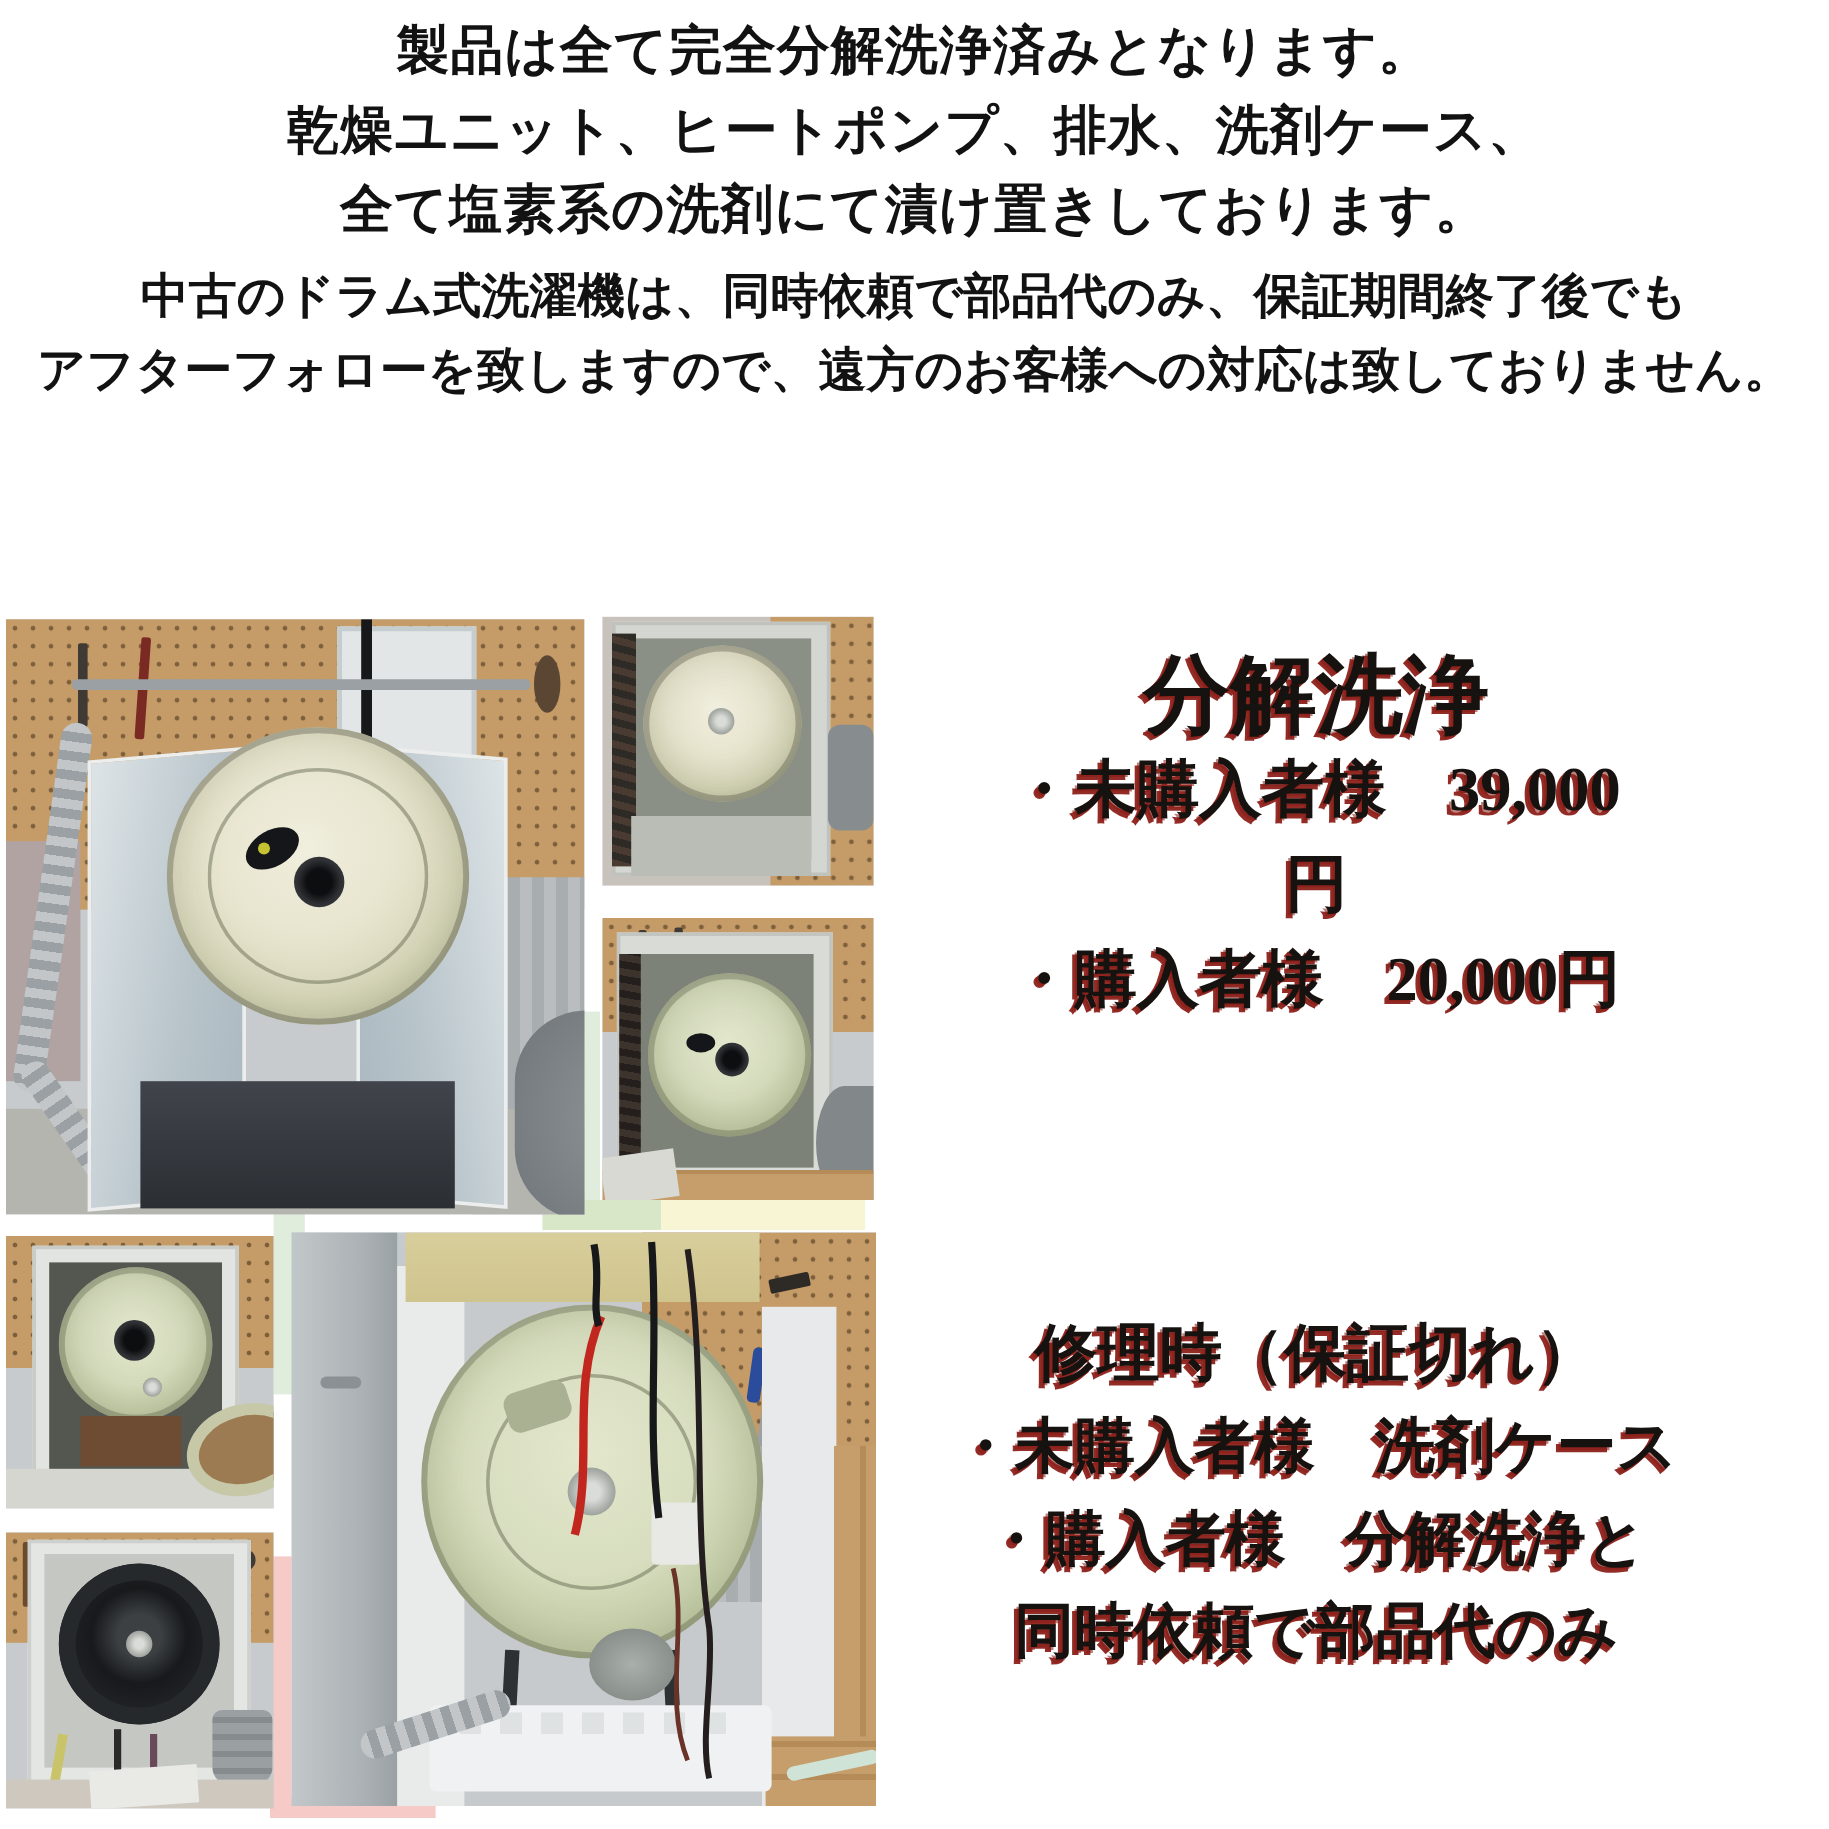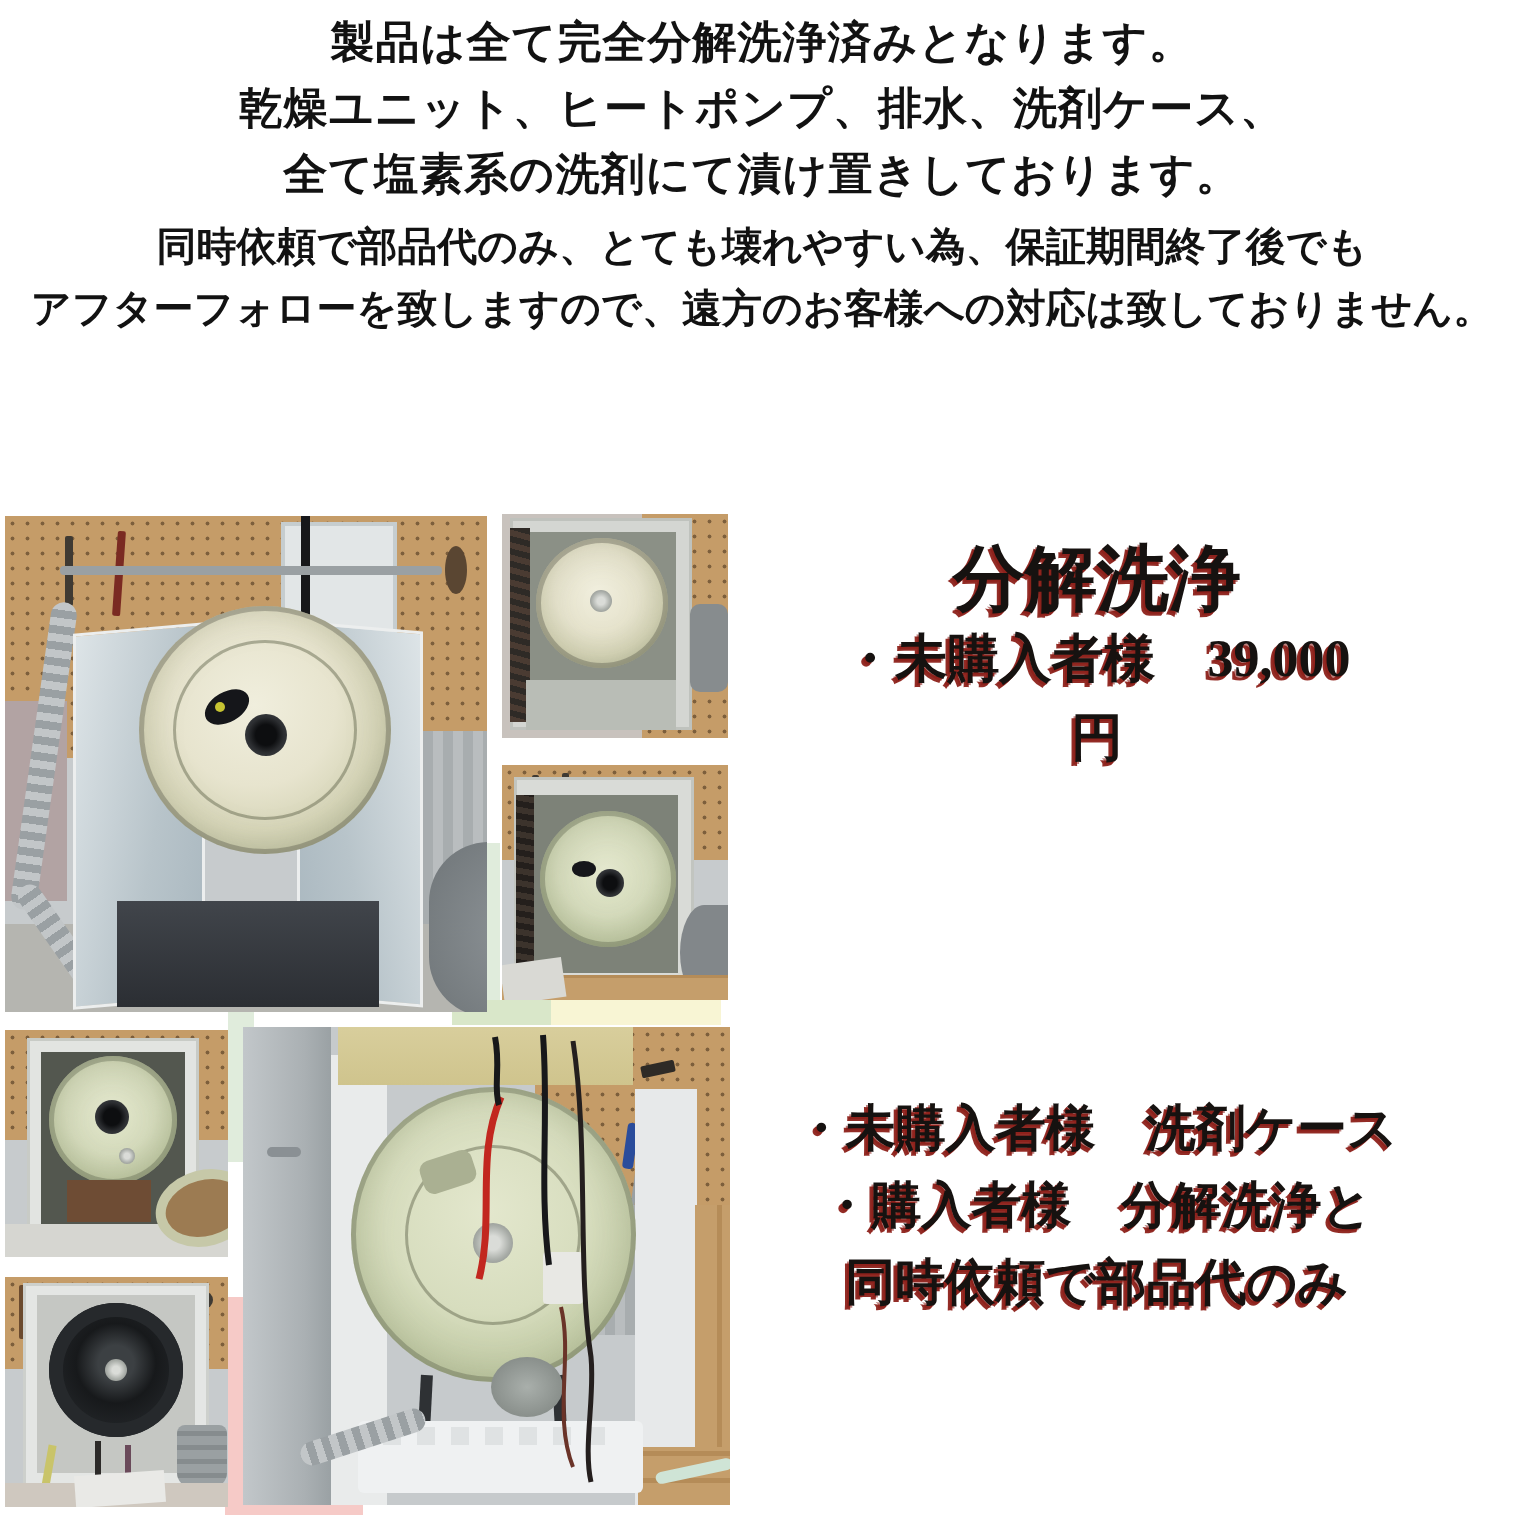--- a/index.html
+++ b/index.html
@@ -47,21 +47,21 @@
 
 <div id="canvas">
 
   <section class="tblock" id="intro-block">
     <p>製品は全て完全分解洗浄済みとなります。</p>
     <p>乾燥ユニット、ヒートポンプ、排水、洗剤ケース、</p>
     <p>全て塩素系の洗剤にて漬け置きしております。</p>
   </section>
 
   <section class="tblock" id="notice-block">
-    <p>同時依頼で部品代のみ、とても壊れやすい為、保証期間終了後でも</p>
+    <p>中古のドラム式洗濯機は、同時依頼で部品代のみ、保証期間終了後でも</p>
     <p>アフターフォローを致しますので、遠方のお客様への対応は致しておりません。</p>
   </section>
 
 
   <div class="pastel" style="left:487px;top:843px;width:13px;height:177px;background:#e0ecdc;"></div>
   <div class="pastel" style="left:452px;top:1000px;width:99px;height:25px;background:#d9e7c9;"></div>
   <div class="pastel" style="left:551px;top:1000px;width:170px;height:25px;background:#f8f5d4;"></div>
   <div class="pastel" style="left:228px;top:1010px;width:26px;height:152px;background:#e0ecdc;"></div>
   <div class="pastel" style="left:225px;top:1297px;width:18px;height:218px;background:#f6cac7;"></div>
   <div class="pastel" style="left:235px;top:1498px;width:128px;height:17px;background:#f6cac7;"></div>
@@ -179,21 +179,23 @@
       <path d="M300,8 C306,90 296,160 306,238" stroke="#17181a" stroke-width="6" fill="none"></path>
       <path d="M330,14 C346,120 334,240 348,330 C352,370 340,420 348,455" stroke="#241f1e" stroke-width="5" fill="none"></path>
       <path d="M318,280 C330,330 310,390 330,440" stroke="#6a3328" stroke-width="4" fill="none"></path>
     </svg>
   </figure>
 
   <section class="tblock shadowed" id="cleaning-block">
     <p class="pt">分解洗浄</p>
     <p>・未購入者様　39,000</p>
     <p>円</p>
+    <p>・購入者様　20,000円</p>
   </section>
 
   <section class="tblock shadowed" id="repair-block">
+    <p class="pt">修理時（保証切れ）</p>
     <p>・未購入者様　洗剤ケース</p>
     <p>・購入者様　分解洗浄と</p>
     <p>同時依頼で部品代のみ</p>
   </section>
 
 </div>
 
 </body></html>

